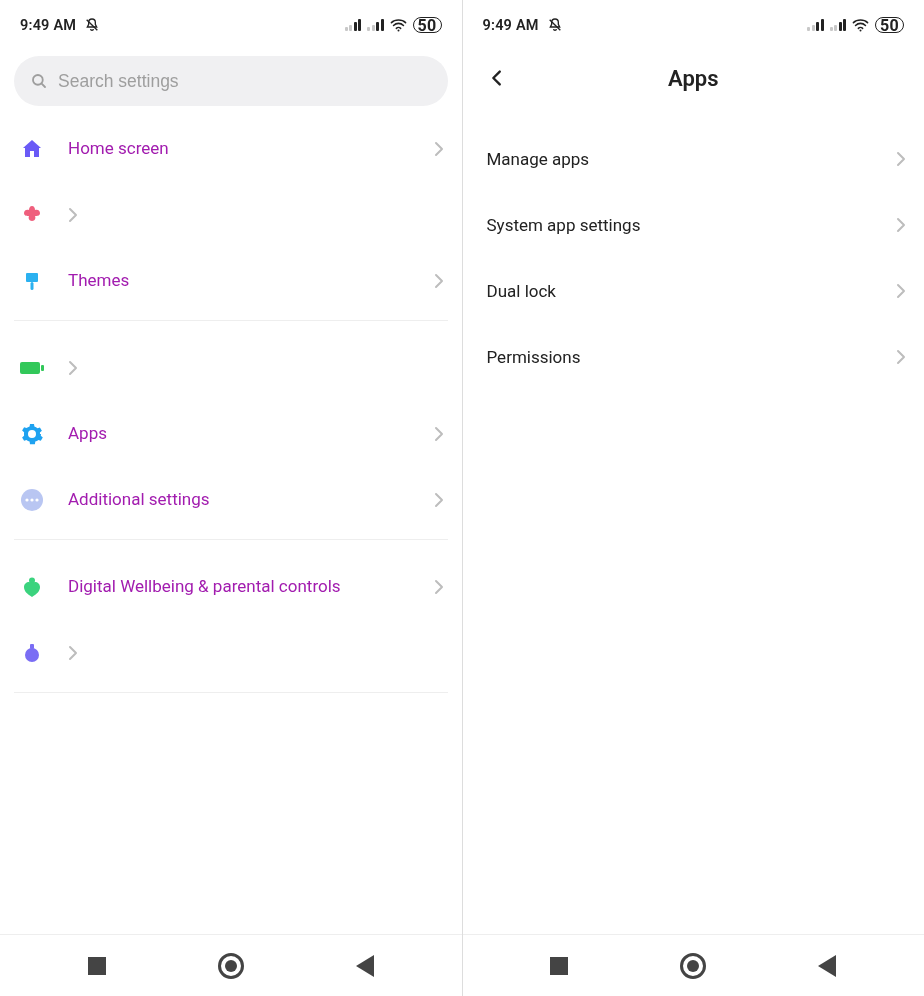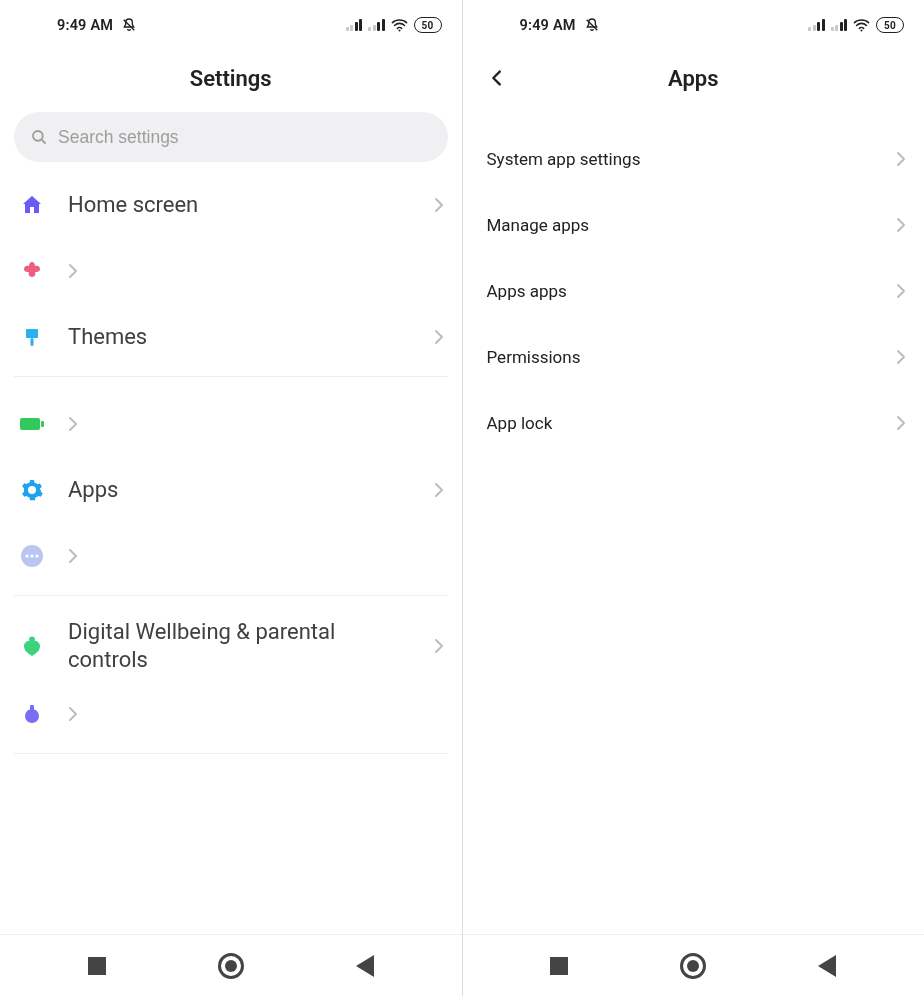--- a/index.html
+++ b/index.html
@@ -32,37 +32,37 @@
   
   .status-bar {
     display: flex;
     justify-content: space-between;
     align-items: center;
     height: 50px;
     padding: 0 20px;
     font-weight: 600;
     font-size: 14.5px;
   }
-  .status-left, .status-right { display: flex; align-items: center; gap: 8px; margin-left: 37px; }
+  .status-left, .status-right { display: flex; align-items: center; gap: 8px; }
   .status-right { gap: 6px; }
   .status-time { letter-spacing: .2px; }
   .mute-icon { width: 16px; height: 16px; }
   .signal { display: inline-flex; align-items: flex-end; gap: 1.5px; height: 12px; }
   .signal .bar { width: 3px; background: #c8c8c8; border-radius: 1px; }
   .signal .bar.on { background: #222; }
   .signal .b1 { height: 4px; }
   .signal .b2 { height: 6px; }
   .signal .b3 { height: 9px; }
   .signal .b4 { height: 12px; }
   .wifi-icon { width: 17px; height: 13px; }
   .battery-pill {
     display: inline-flex; align-items: center; justify-content: center;
     border: 1.6px solid #222; border-radius: 10px;
     padding: 0 4px; height: 16px; min-width: 28px;
-    font-size: 10px; font-weight: 700; letter-spacing: .3px;
+    font-size: 16px; font-weight: 700; letter-spacing: .3px;
   }
   
   .title-row {
     display: flex; align-items: center; justify-content: center;
     height: 56px; position: relative;
   }
   .title-row .title { font-size: 22px; font-weight: 600; }
   .back-btn {
     position: absolute; left: 14px; top: 50%; transform: translateY(-50%);
     width: 40px; height: 40px; display: flex; align-items: center; justify-content: center;
@@ -86,21 +86,21 @@
   .group { padding: 0 14px; }
   .row {
     display: flex; align-items: center; gap: 22px;
     min-height: 66px; padding: 8px 4px;
     cursor: pointer;
   }
   .row .icon-wrap {
     width: 28px; height: 28px; flex: 0 0 28px;
     display: flex; align-items: center; justify-content: center;
   }
-  .row .label { flex: 1 1 auto; font-size: 22px; color: #404040; line-height: 1.25; }
+  .row .label { flex: 1 1 auto; font-size: 17px; color: #a21caf; line-height: 1.25; }
   .row .chev { flex: 0 0 auto; color: #bdbdbd; }
   .sep { height: 1px; background: #eee; margin: 6px 14px 14px; }
   
   .simple-row {
     display: flex; align-items: center; justify-content: space-between;
     min-height: 66px; padding: 0 18px 0 24px; cursor: pointer;
   }
   .simple-row .label { font-size: 17px; color: #222; }
   .simple-row .chev { color: #bdbdbd; }
   
@@ -164,23 +164,20 @@
             <path d="M2 5 C7 0 17 0 22 5"></path>
             <path d="M5 9 C9 5 15 5 19 9"></path>
             <path d="M9 13 C10.5 11.5 13.5 11.5 15 13"></path>
             <circle cx="12" cy="16" r="1.4" fill="#222" stroke="none"></circle>
           </svg>
         </span>
         <span class="battery-pill">50</span>
       </div>
     </div>
 
-    <div class="title-row">
-      <div class="title">Settings</div>
-    </div>
 
     <div class="search-wrap">
       <div class="search">
         <span>
           <svg class="search-icon" viewBox="0 0 24 24" fill="none" stroke="#9e9e9e" stroke-width="2.4">
             <circle cx="10.5" cy="10.5" r="6.5"></circle>
               <line x1="20" y1="20" x2="15.2" y2="15.2" stroke-linecap="round"></line>
           </svg>
         </span>
         <input type="text" placeholder="Search settings" style="">
@@ -259,20 +256,21 @@
           </div>
           <div class="row">
             <span class="icon-wrap">
               <svg width="24" height="24" viewBox="0 0 24 24" fill="#b9c6f2">
                 <circle cx="12" cy="12" r="11"></circle>
                 <circle cx="7" cy="12" r="1.6" fill="#fff"></circle>
                 <circle cx="12" cy="12" r="1.6" fill="#fff"></circle>
                 <circle cx="17" cy="12" r="1.6" fill="#fff"></circle>
               </svg>
             </span>
+            <span class="label">Additional settings</span>
             <span class="chev">
               <svg width="10" height="16" viewBox="0 0 10 16" fill="none" stroke="currentColor" stroke-width="2" stroke-linecap="round" stroke-linejoin="round">
                 <polyline points="2 2 8 8 2 14"></polyline>
               </svg>
             </span>
           </div>
         </div>
         <div class="sep"></div>
         <div class="group">
           <div class="row">
@@ -362,59 +360,51 @@
       <button class="back-btn">
         <svg width="22" height="22" viewBox="0 0 24 24" fill="none" stroke="#222" stroke-width="2.6" stroke-linecap="round" stroke-linejoin="round">
           <polyline points="15 5 8 12 15 19"></polyline>
         </svg>
       </button>
       <div class="title">Apps</div>
     </div>
 
     <div class="content" id="right-list" style="padding-top:20px;">
         <div class="simple-row">
+          <span class="label">Manage apps</span>
+          <span class="chev">
+            <svg width="10" height="16" viewBox="0 0 10 16" fill="none" stroke="currentColor" stroke-width="2" stroke-linecap="round" stroke-linejoin="round">
+              <polyline points="2 2 8 8 2 14"></polyline>
+            </svg>
+          </span>
+        </div>
+        <div class="simple-row">
           <span class="label">System app settings</span>
           <span class="chev">
             <svg width="10" height="16" viewBox="0 0 10 16" fill="none" stroke="currentColor" stroke-width="2" stroke-linecap="round" stroke-linejoin="round">
               <polyline points="2 2 8 8 2 14"></polyline>
             </svg>
           </span>
         </div>
         <div class="simple-row">
-          <span class="label">Manage apps</span>
-          <span class="chev">
-            <svg width="10" height="16" viewBox="0 0 10 16" fill="none" stroke="currentColor" stroke-width="2" stroke-linecap="round" stroke-linejoin="round">
-              <polyline points="2 2 8 8 2 14"></polyline>
-            </svg>
-          </span>
-        </div>
-        <div class="simple-row">
-          <span class="label">Apps apps</span>
+          <span class="label">Dual lock</span>
           <span class="chev">
             <svg width="10" height="16" viewBox="0 0 10 16" fill="none" stroke="currentColor" stroke-width="2" stroke-linecap="round" stroke-linejoin="round">
               <polyline points="2 2 8 8 2 14"></polyline>
             </svg>
           </span>
         </div>
         <div class="simple-row">
           <span class="label">Permissions</span>
           <span class="chev">
             <svg width="10" height="16" viewBox="0 0 10 16" fill="none" stroke="currentColor" stroke-width="2" stroke-linecap="round" stroke-linejoin="round">
               <polyline points="2 2 8 8 2 14"></polyline>
             </svg>
           </span>
         </div>
-        <div class="simple-row">
-          <span class="label">App lock</span>
-          <span class="chev">
-            <svg width="10" height="16" viewBox="0 0 10 16" fill="none" stroke="currentColor" stroke-width="2" stroke-linecap="round" stroke-linejoin="round">
-              <polyline points="2 2 8 8 2 14"></polyline>
-            </svg>
-          </span>
-        </div>
       </div>
 
     <div class="nav-bar">
       <button class="nav-btn">
           <span class="nav-square"></span>
         </button>
       <button class="nav-btn">
           <span class="nav-circle"></span>
         </button>
       <button class="nav-btn">

